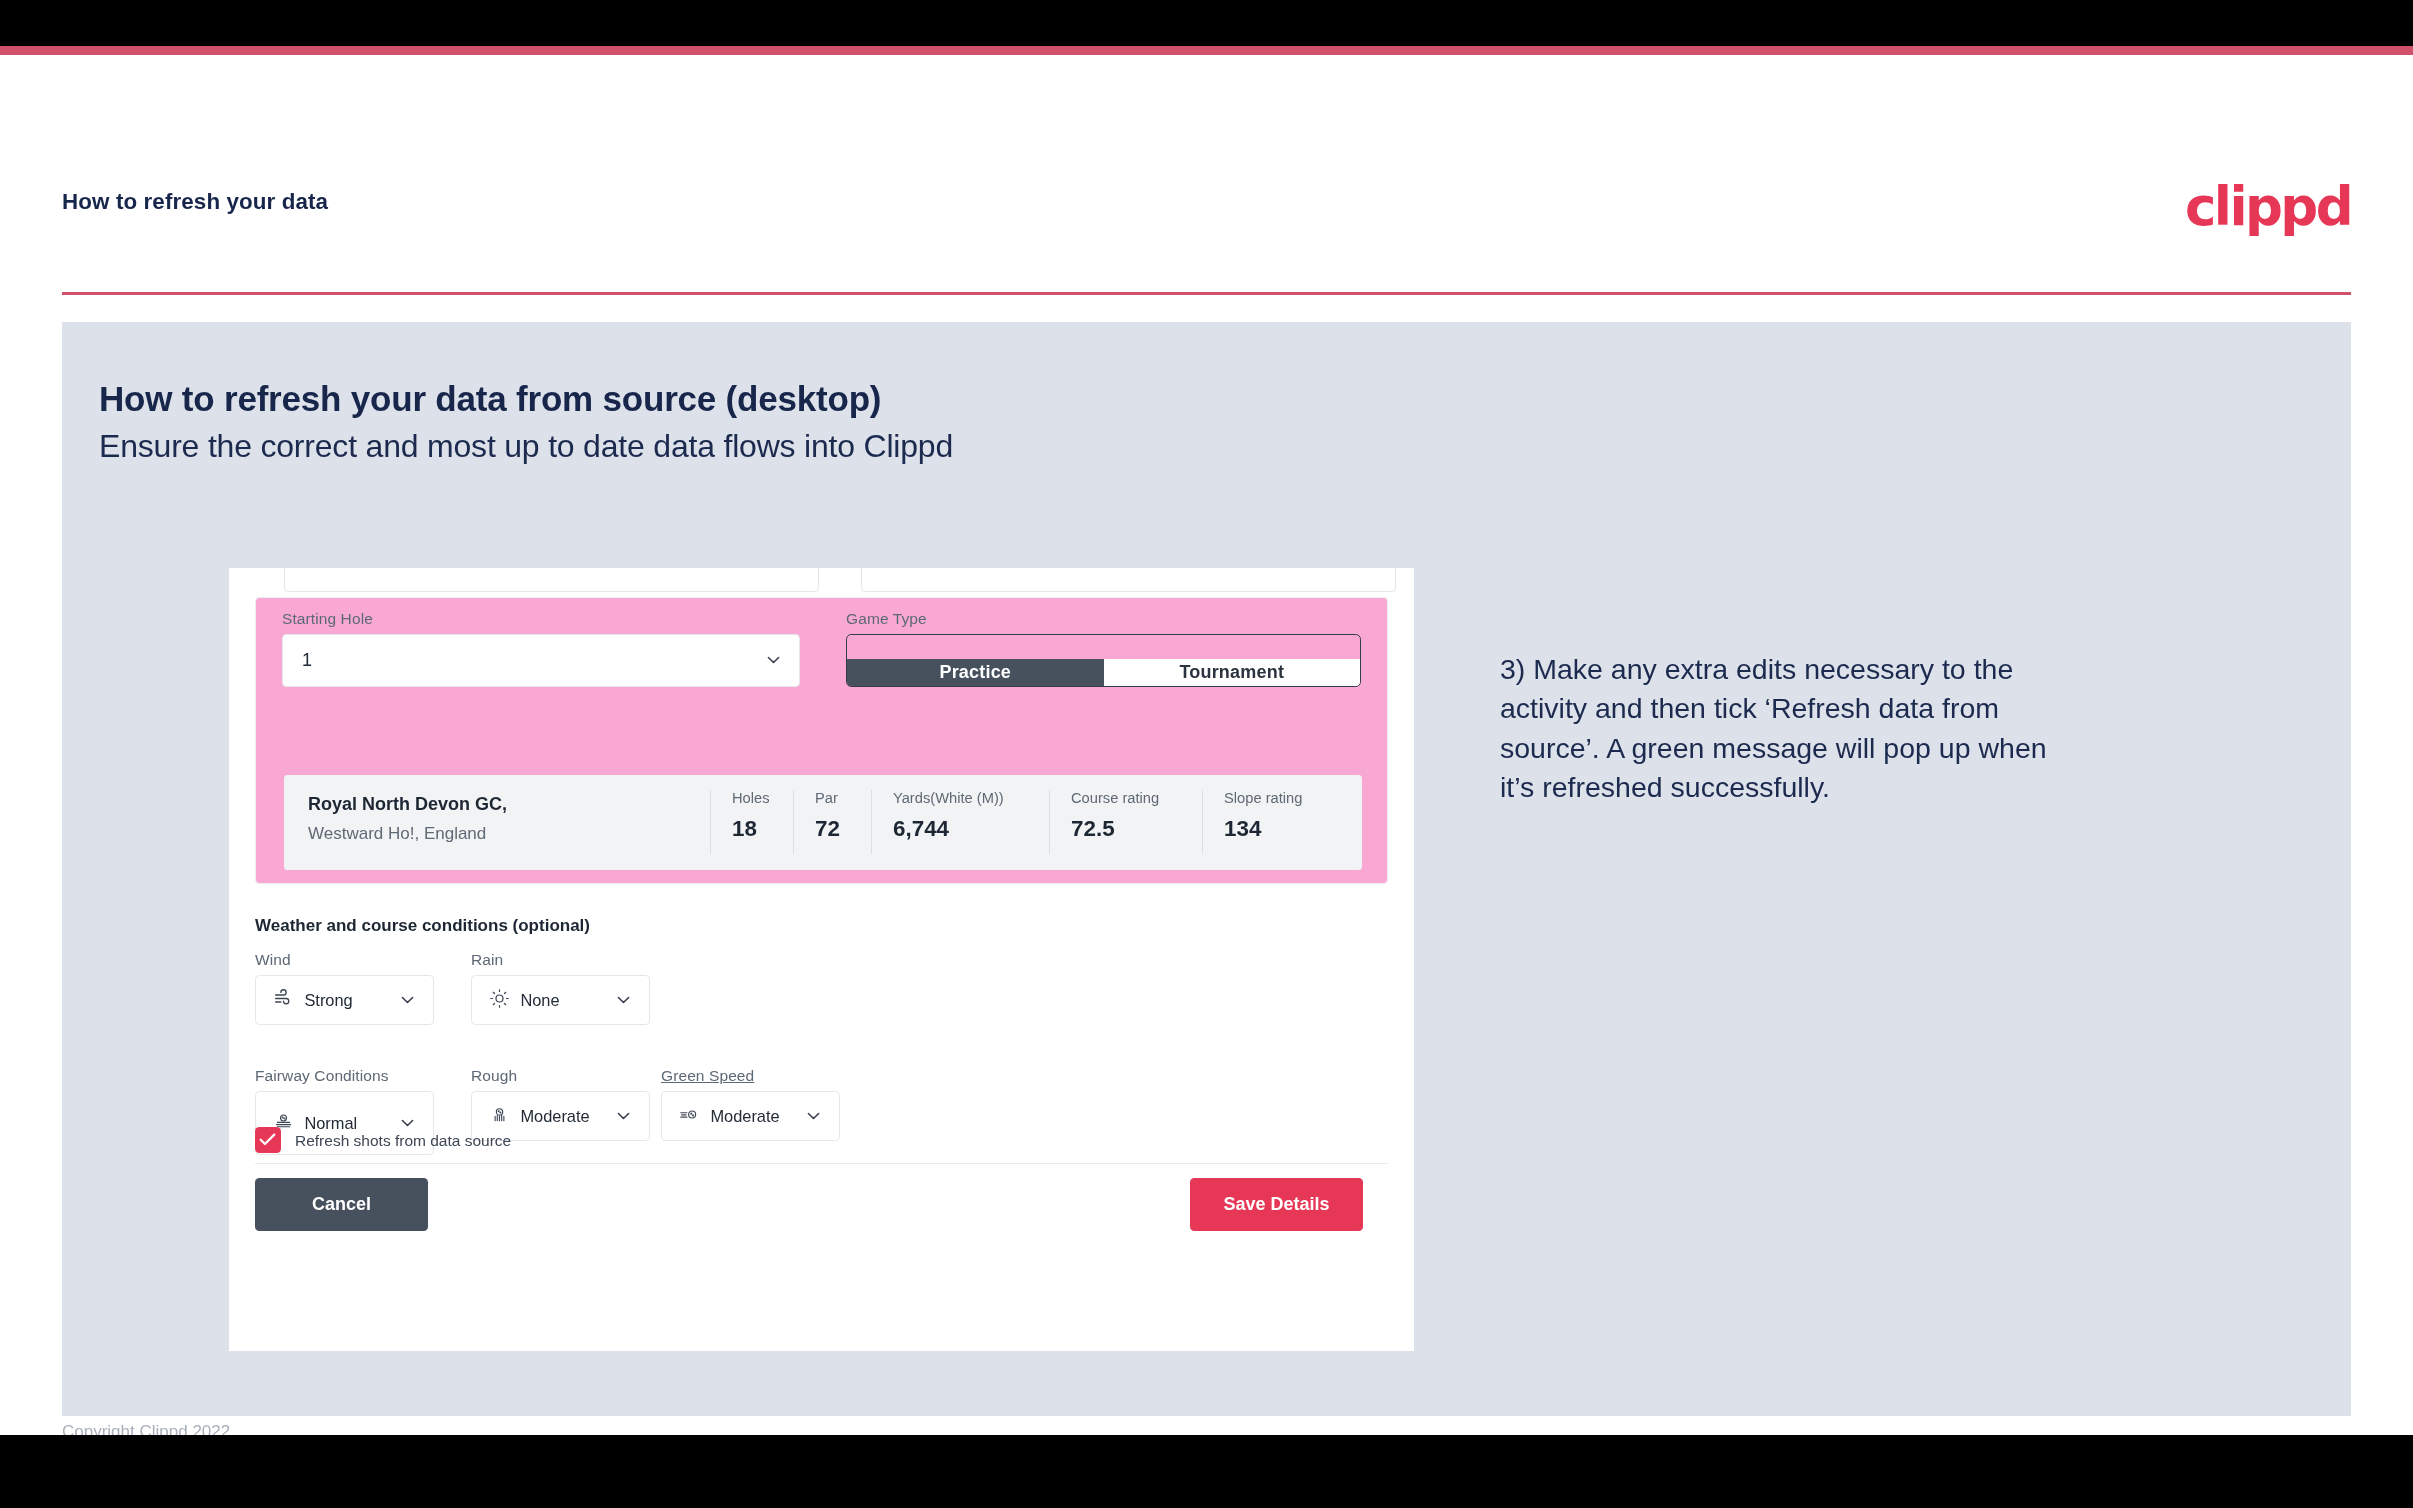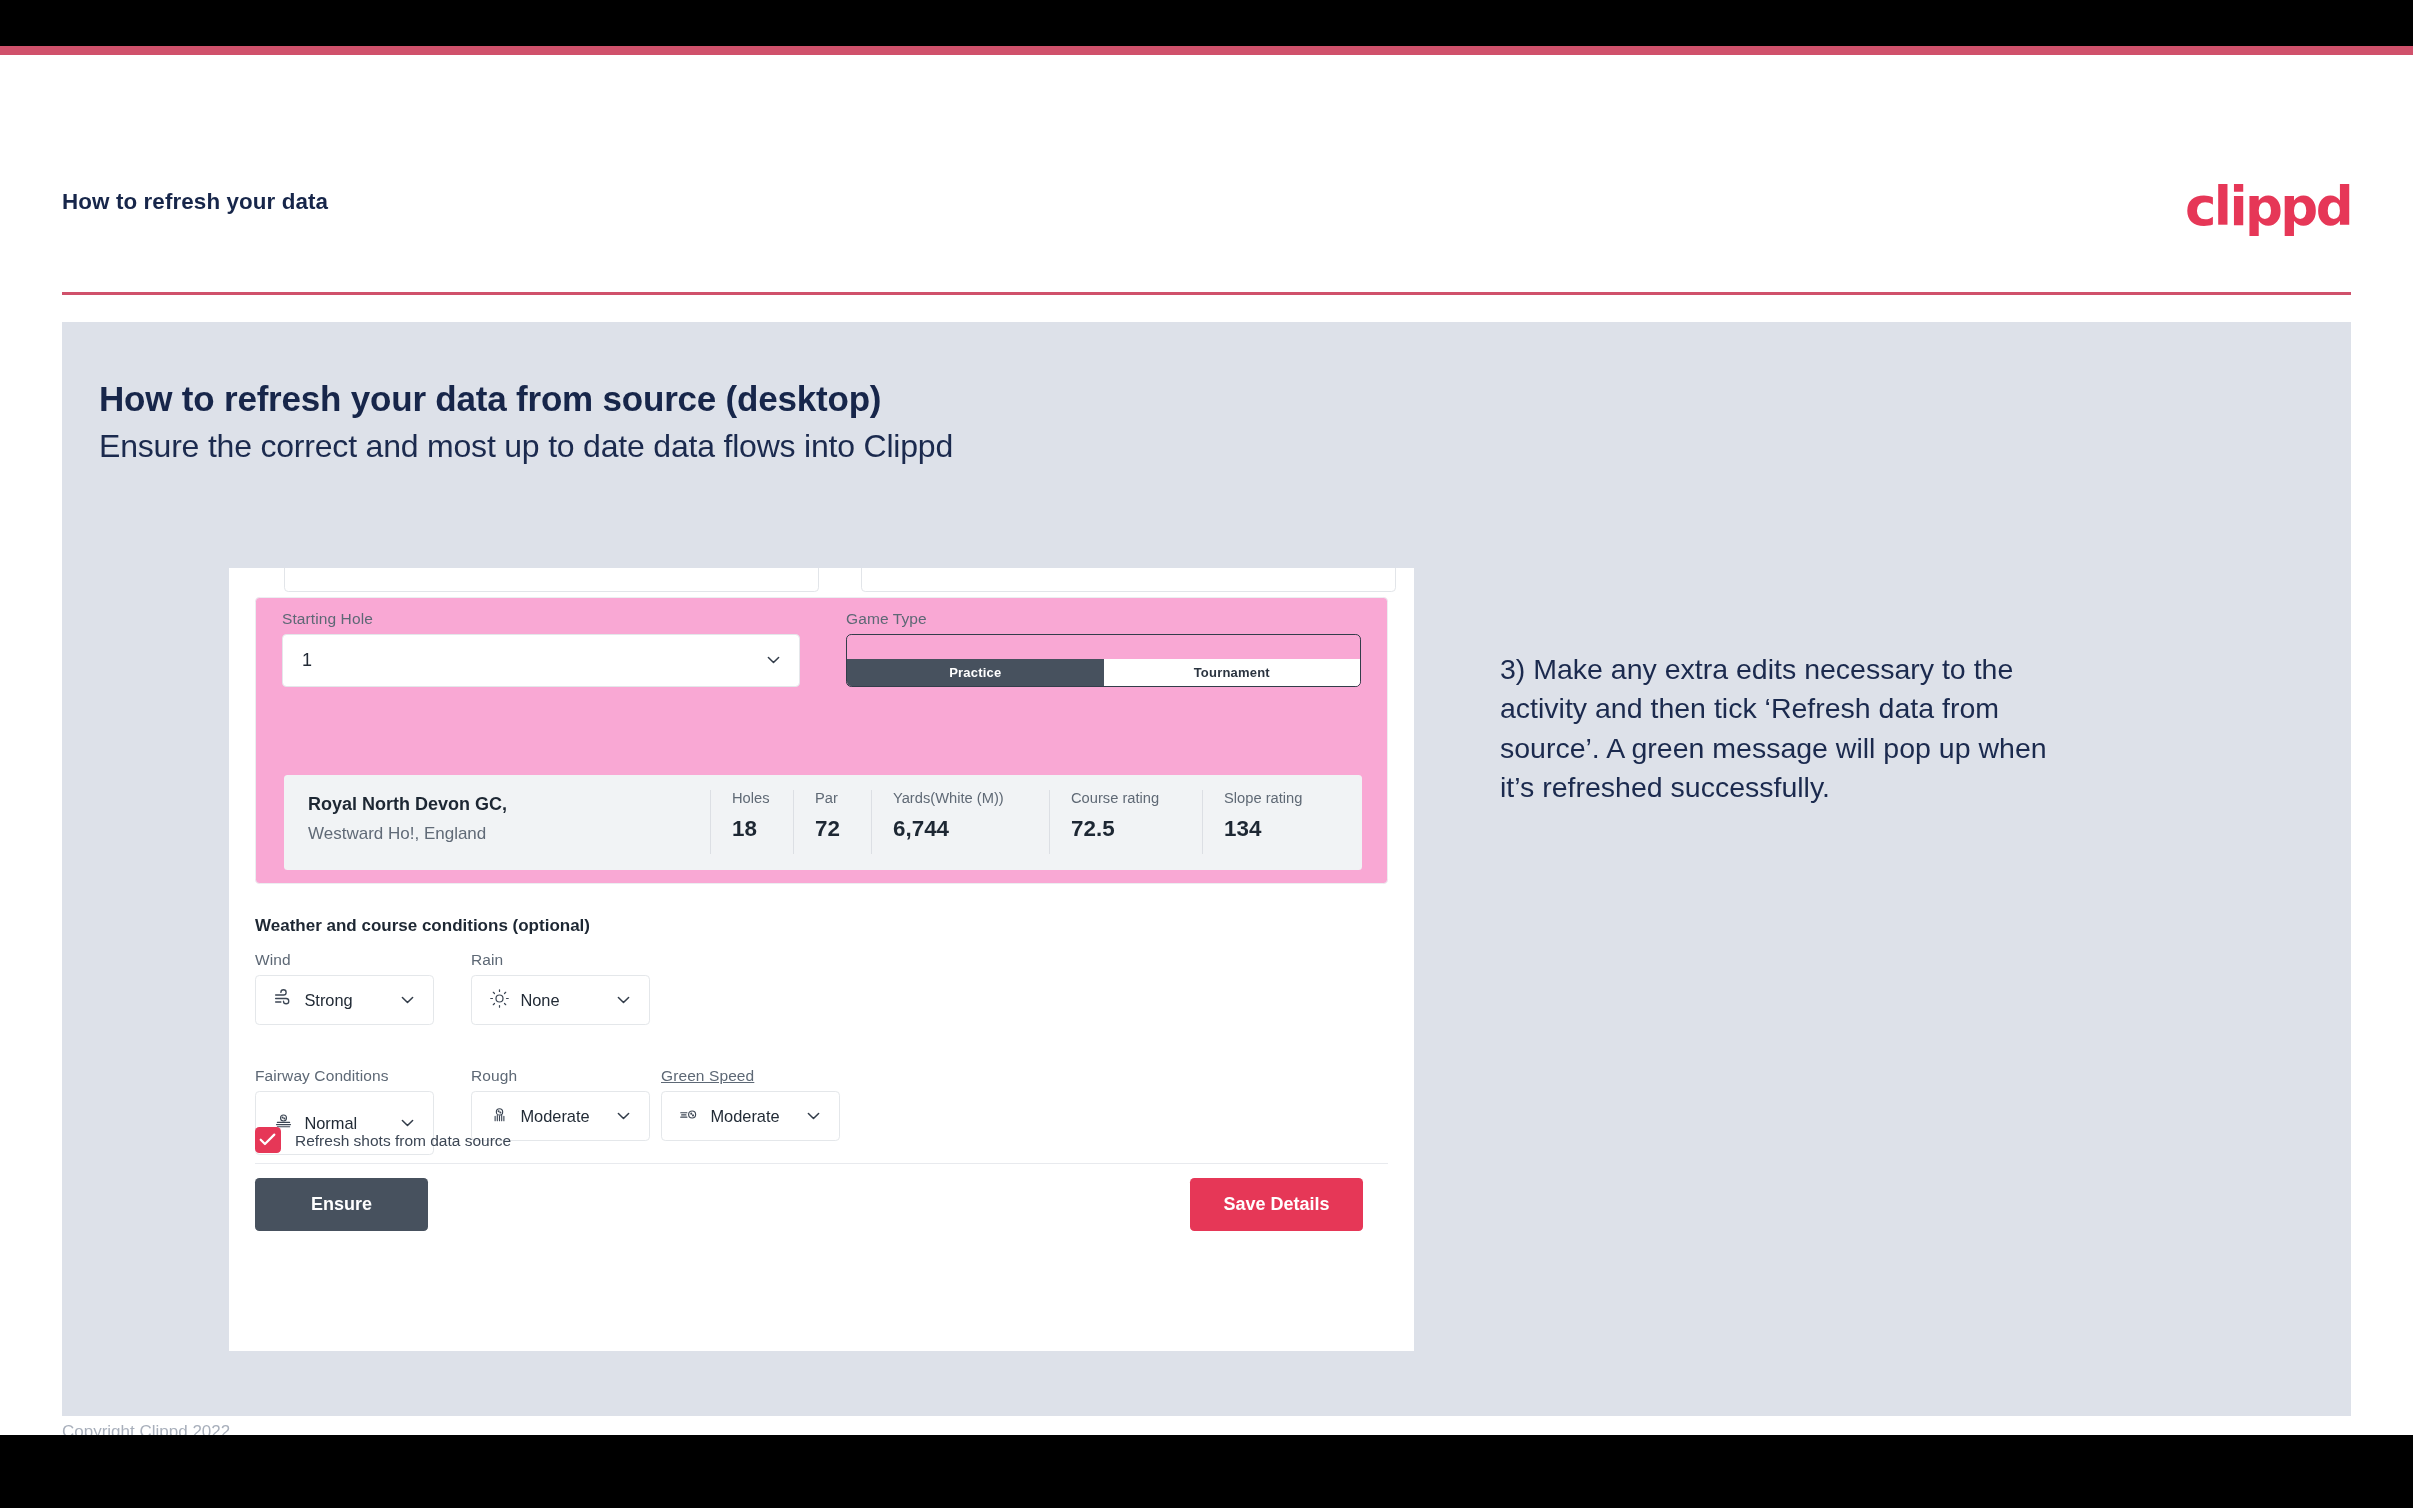--- a/index.html
+++ b/index.html
@@ -97,21 +97,21 @@
     position: absolute; right: 17px; top: 50%; transform: translateY(-50%);
     width: 17px; height: 17px;
   }
   
   .seg {
     position: absolute; display: flex; border: 0.9px solid #333d4a;
     border-radius: 5.2px; overflow: hidden;
   }
   .seg-btn {
     flex: 1; display: flex; align-items: center; justify-content: center;
-    font-size: 13px; font-weight: bold; letter-spacing: 0.2px; margin-top: 24px;
+    font-size: 18px; font-weight: bold; letter-spacing: 0.2px; margin-top: 24px;
   }
   .seg-on { background: #47515e; color: #ffffff; }
   .seg-off { background: #ffffff; color: #2b3440; }
 
   
   .course {
     position: absolute; left: 28px; top: 177px; width: 1078px; height: 95px;
     background: #f1f3f5; border-radius: 3.5px;
     display: flex; align-items: center;
   }
@@ -327,21 +327,21 @@
 
       <div class="divider" style="top:595px;"></div>
 
       <div class="cbx">
         <svg width="17" height="15.5" viewBox="0 0 20 18">
             <path d="M2 9l5 5 11-11" fill="none" stroke="#ffffff" stroke-width="2.6" stroke-linecap="round" stroke-linejoin="round"></path>
           </svg>
       </div>
       <div class="cbx-label">Refresh shots from data source</div>
 
-      <div class="btn btn-cancel">Ensure</div>
+      <div class="btn btn-cancel">Cancel</div>
       <div class="btn btn-save">Save Details</div>
     </div>
 
     <div class="instr">3) Make any extra edits necessary to the activity and then tick ‘Refresh data from source’. A green message will pop up when it’s refreshed successfully.</div>
 
     <div class="copyright">Copyright Clippd 2022</div>
   </div>
 
   <div class="bottom-black"></div>
 </div>

